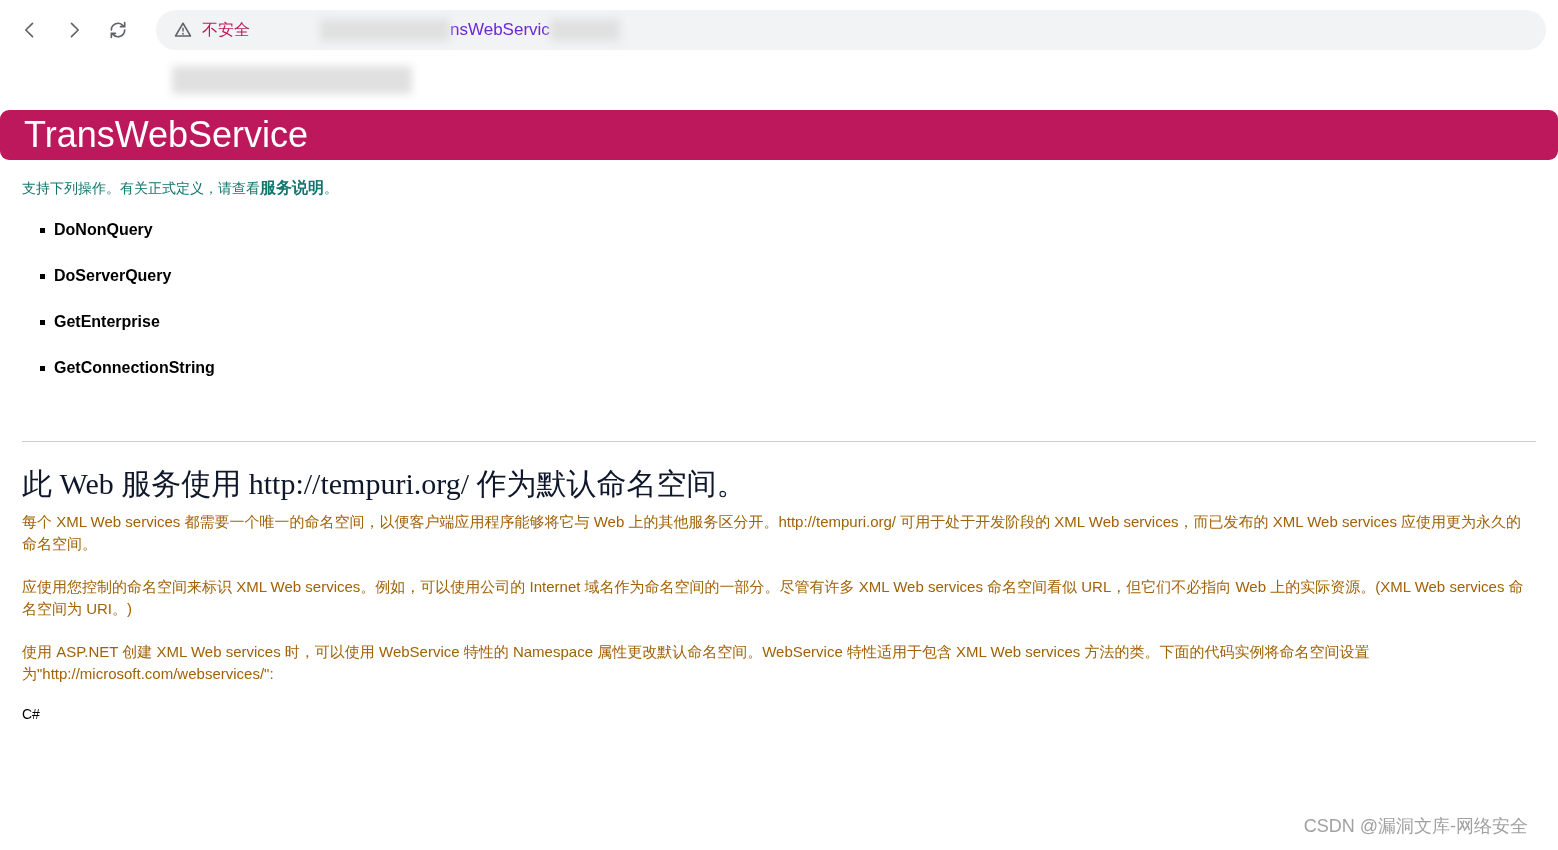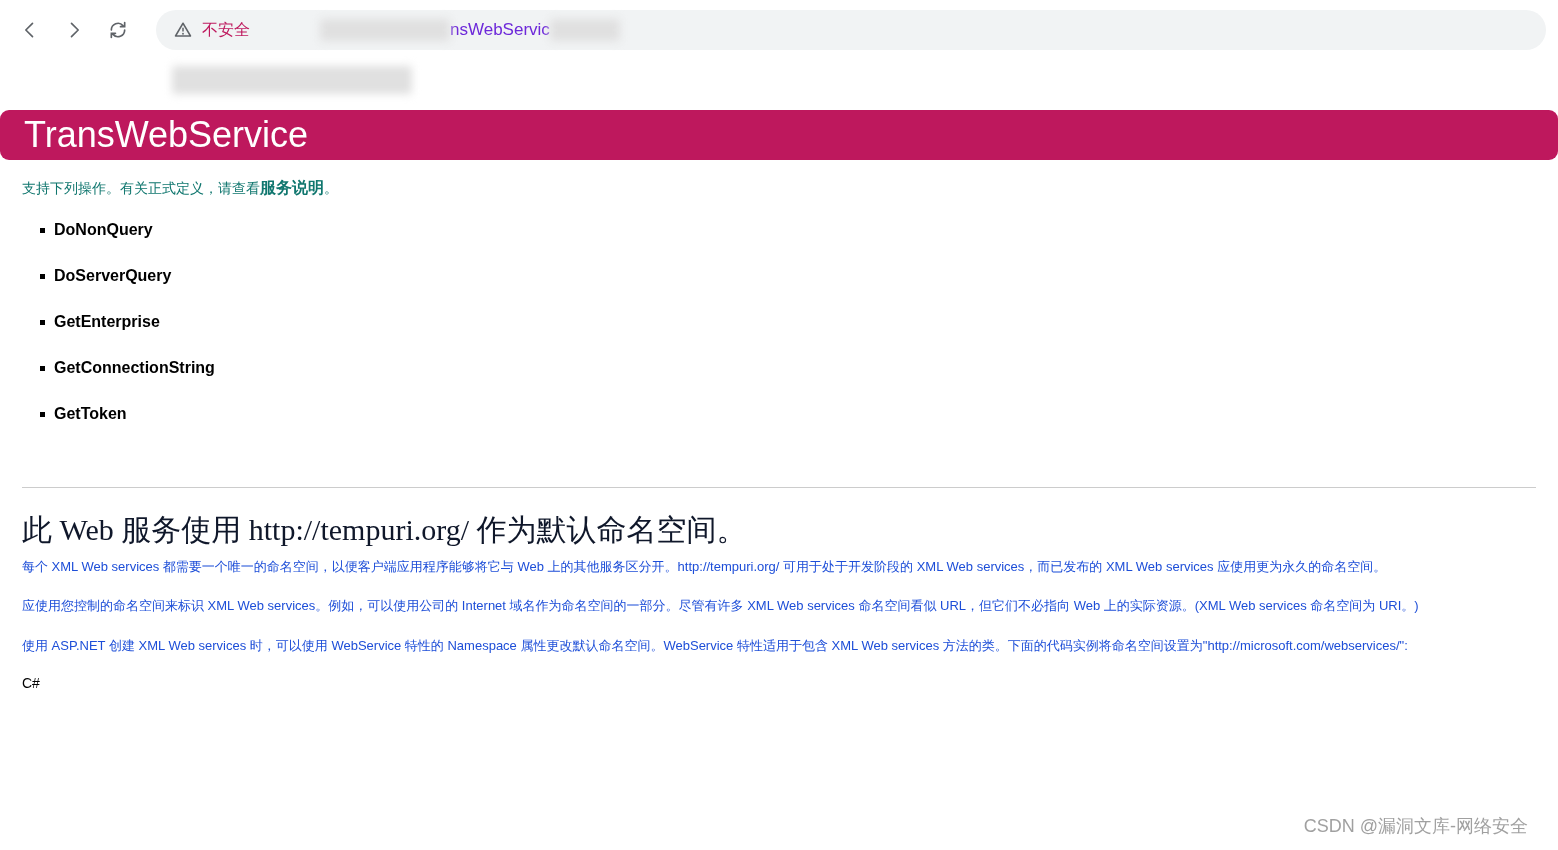--- a/index.html
+++ b/index.html
@@ -104,22 +104,22 @@
     }
     .notice { padding: 4px 22px; }
     .notice-heading {
       font-size: 30px;
       font-family: "SimSun", "宋体", serif;
       color: #0f172a;
       line-height: 1.35;
       margin-bottom: 2px;
     }
     .para {
-      font-size: 13px;
-      color: #1d4ed8;
+      font-size: 15px;
+      color: #a16207;
       line-height: 1.5;
       margin: 0 22px 20px 22px;
     }
     .code-label {
       font-size: 14px;
       margin: 0 22px 12px 22px;
     }
     .watermark {
       position: fixed;
       right: 30px;
@@ -177,21 +177,20 @@
 
 <div class="content">
   <p class="intro">
     <span>支持下列操作。有关正式定义，请查看</span><span class="svc-link">服务说明</span><span>。</span>
   </p>
   <ul class="ops-list">
     <li>DoNonQuery</li>
     <li>DoServerQuery</li>
     <li>GetEnterprise</li>
     <li>GetConnectionString</li>
-    <li>GetToken</li>
   </ul>
 </div>
 
 <hr class="divider">
 
 <div class="notice">
   <div class="notice-heading">此 Web 服务使用 http://tempuri.org/ 作为默认命名空间。</div>
 </div>
 
 <p class="para">每个 XML Web services 都需要一个唯一的命名空间，以便客户端应用程序能够将它与 Web 上的其他服务区分开。http://tempuri.org/ 可用于处于开发阶段的 XML Web services，而已发布的 XML Web services 应使用更为永久的命名空间。</p>

